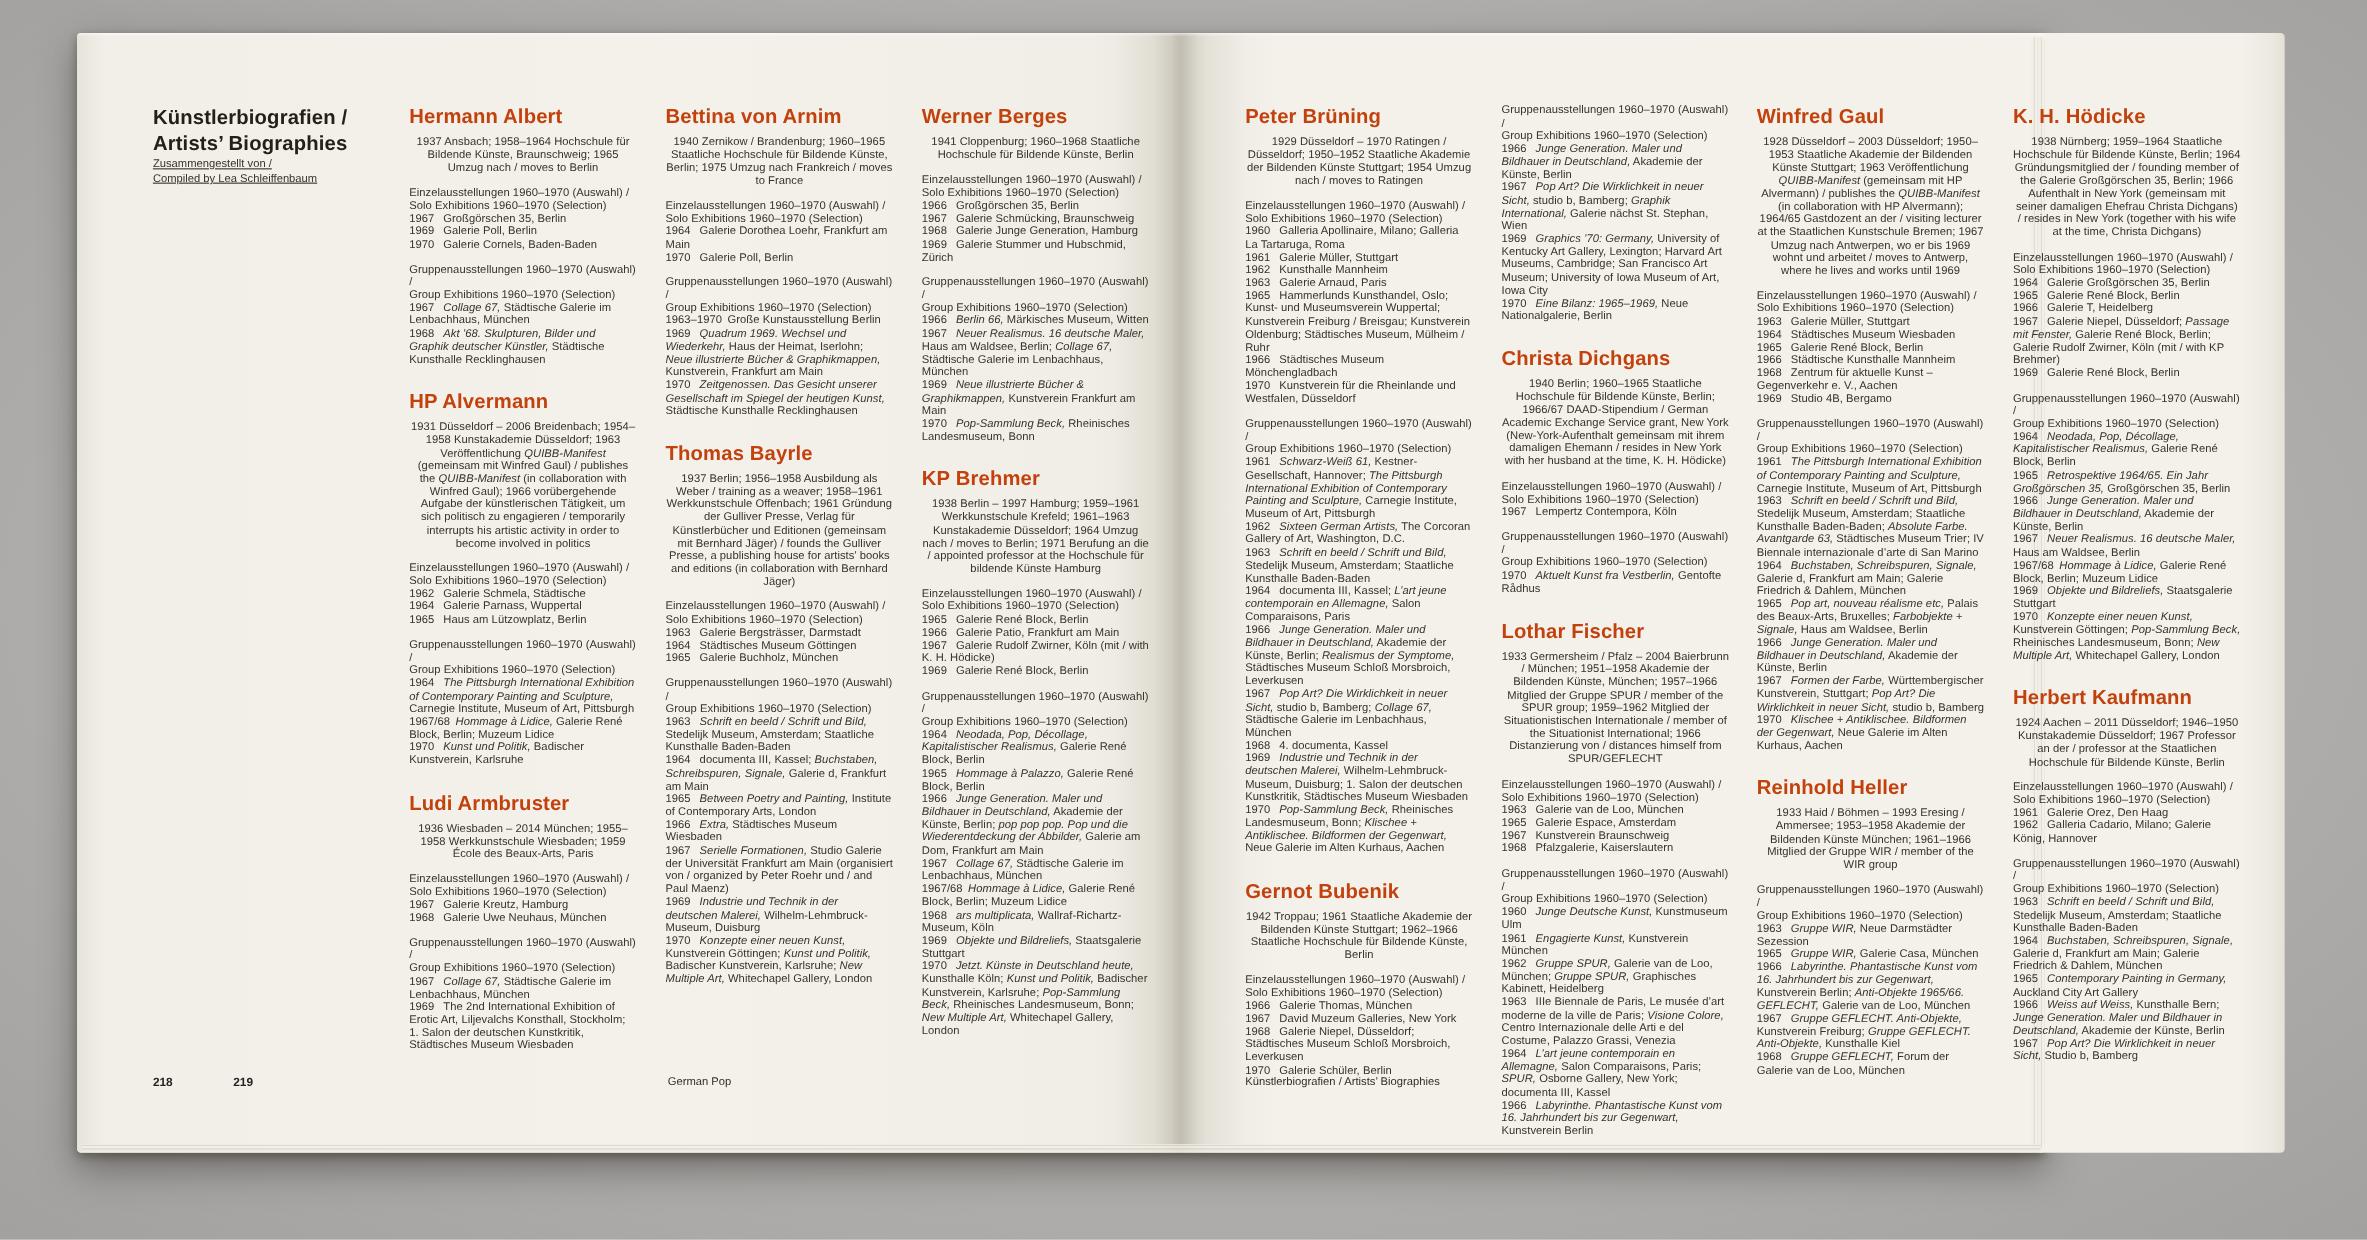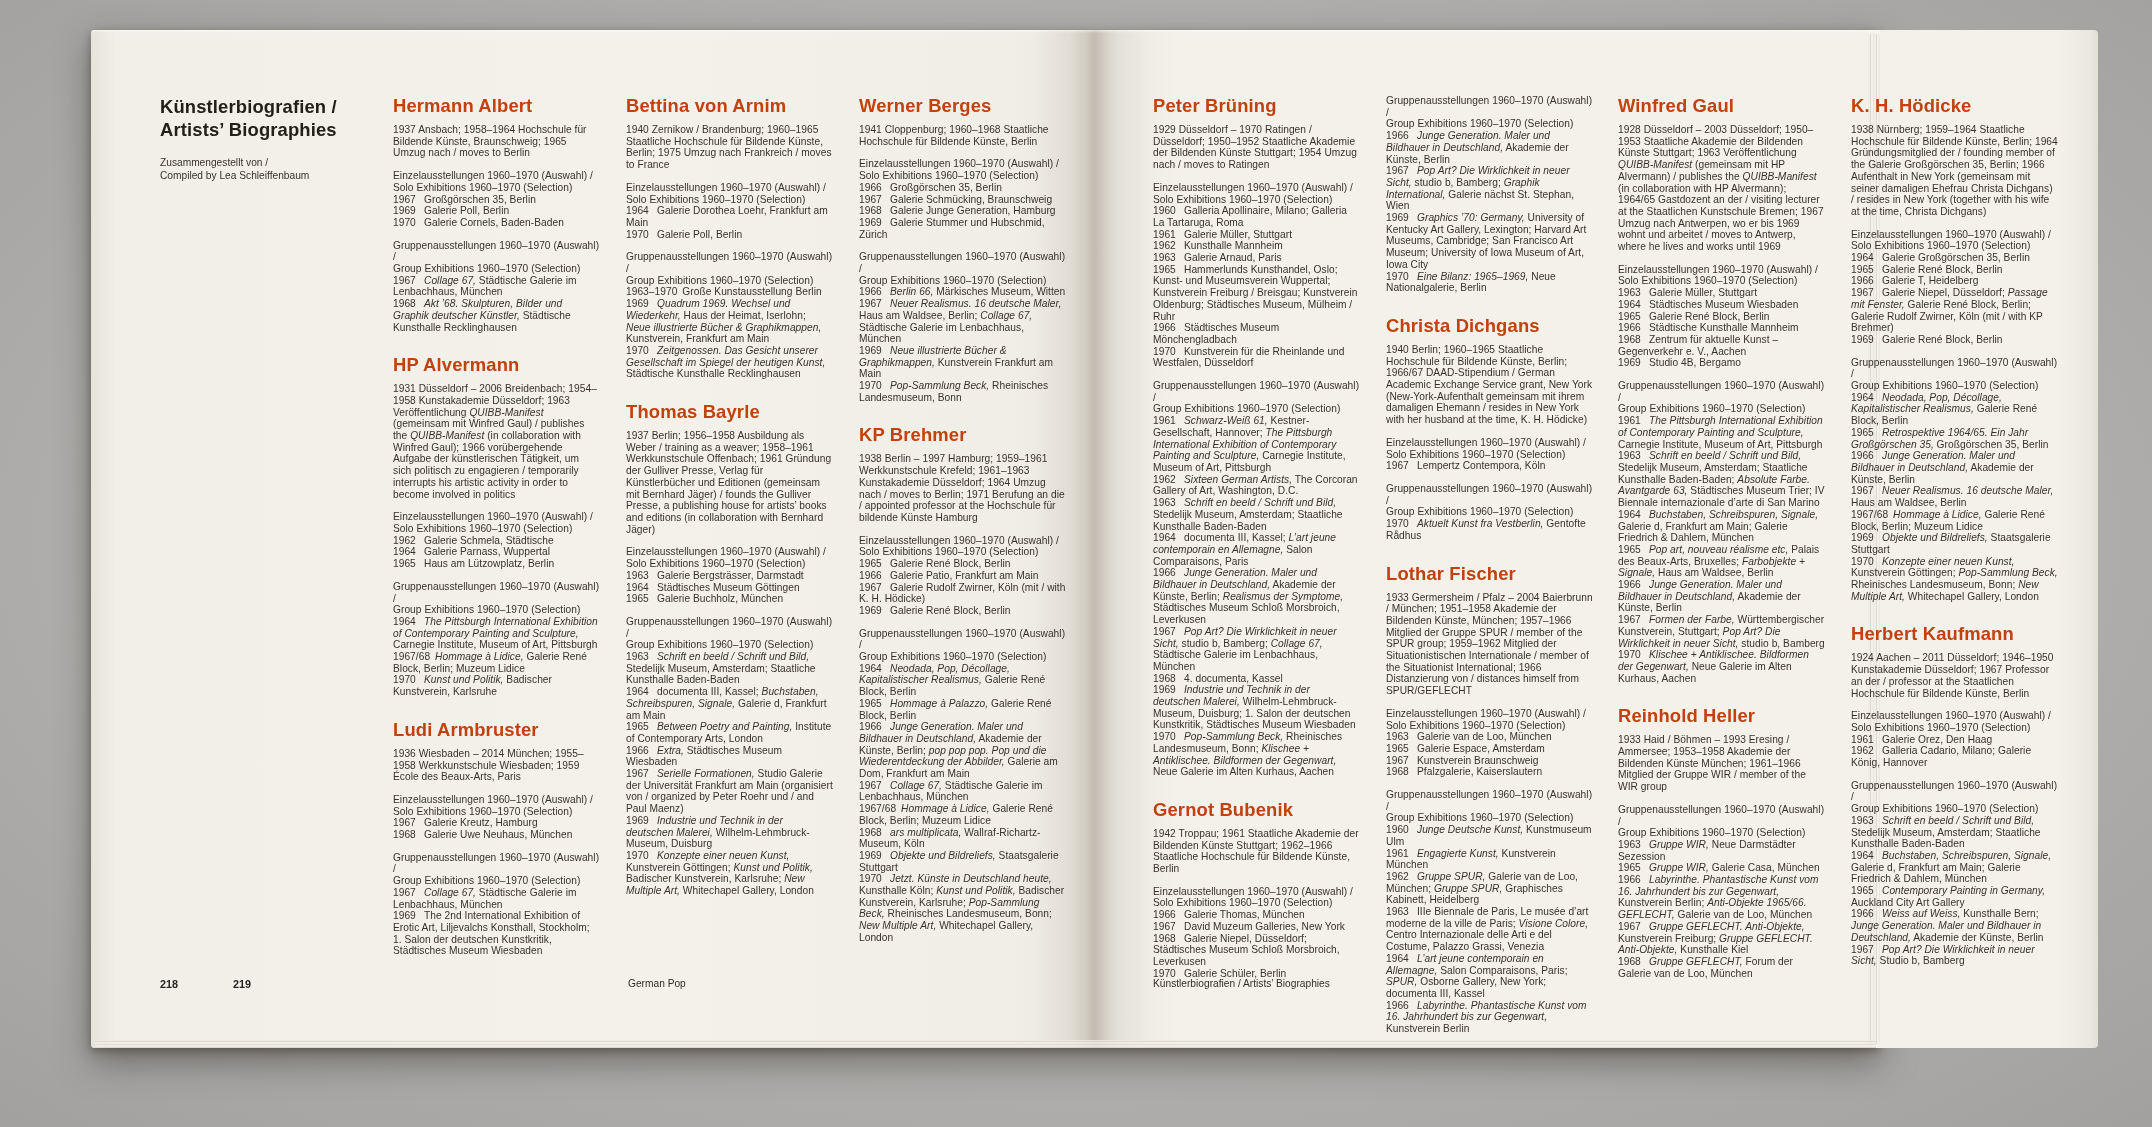--- a/index.html
+++ b/index.html
@@ -3,21 +3,21 @@
 <meta charset="utf-8">
 <title>Book spread</title>
 <style>
   html,body{margin:0;padding:0;}
   .stage{
     position:relative;width:2152px;height:1127px;overflow:hidden;
     background:radial-gradient(ellipse at 50% 48%, #bdbcba 0%, #b2b1af 55%, #a2a1a0 100%);
     font-family:"Liberation Sans","DejaVu Sans",sans-serif;
   }
   .book{
-    position:absolute;left:91px;top:30px;width:1789px;height:1018px;border-radius:4px;
+    position:absolute;left:70px;top:30px;width:1789px;height:1018px;border-radius:4px;
     background:#f1efe8;
     box-shadow:0 14px 34px rgba(55,50,43,.5), 0 3px 8px rgba(55,50,43,.45);
   }
   .page{position:absolute;top:0;height:100%;}
   .page-left{left:0;width:1003px;border-radius:4px 0 0 4px;
     background:linear-gradient(to right,#e6e3da 0%,#f1efe8 2.5%,#f3f1ea 55%,#f0eee7 92%,#e7e4da 99.2%,#ddd9ce 100%);}
   .page-right{left:1003px;width:1004px;border-radius:0 4px 4px 0;
     background:linear-gradient(to right,#ddd9ce 0%,#ebe9e0 1.6%,#f3f1ea 9%,#f3f1ea 96%,#ebe8df 99%,#e3e0d6 100%);}
   .gutter{position:absolute;left:943px;top:0;width:120px;height:100%;pointer-events:none;
     background:linear-gradient(to right,rgba(88,76,60,0) 0%,rgba(88,76,60,.06) 30%,rgba(88,76,60,.2) 49%,rgba(88,76,60,.2) 51%,rgba(88,76,60,.06) 70%,rgba(88,76,60,0) 100%);}
@@ -27,29 +27,29 @@
     background:repeating-linear-gradient(to top,#d8d4c9 0 1px,#eeece4 1px 3px,#e0dcd1 3px 4px,#f0eee7 4px 6px);opacity:.8;}
   .book::after{content:"";position:absolute;left:0;top:0;width:100%;height:3px;border-radius:4px 4px 0 0;
     background:linear-gradient(to bottom,rgba(255,255,255,.55),rgba(255,255,255,0));pointer-events:none;}
 
   
   .col{position:absolute;top:65px;width:207px;color:#37322b;font-size:10.2px;line-height:11.7px;letter-spacing:.04px;}
   .col-0{left:302px}.col-1{left:535px}.col-2{left:768px}
   .col-3{left:1062px}.col-4{left:1295px}.col-5{left:1527px}.col-6{left:1760px}
   .col > :first-child{margin-top:0 !important;}
   .artist-name{font-size:18.4px;line-height:21px;font-weight:700;color:#c2410c;letter-spacing:.15px;margin:21px 0 8px;}
-  .bio{margin:0 0 11px;}
+  .bio{margin:0 0 11px;text-align:center;}
   .sec-heading{margin:11px 0 0;}
   .row{margin:0;}
   .yr{display:inline-block;min-width:26px;margin-right:5px;}
   i{font-style:italic;}
 
   .page-header{position:absolute;left:69px;top:65px;width:215px;}
   .header-title{font-size:18.4px;line-height:23px;font-weight:700;color:#232019;letter-spacing:.15px;}
-  .header-compiled{margin-top:15px;font-size:10.2px;line-height:13px;color:#37322b;}
+  .header-compiled{margin-top:2px;font-size:10.2px;line-height:13px;color:#37322b;text-decoration:underline;}
 
   .footer{position:absolute;top:948px;font-size:10.2px;line-height:12px;color:#322d27;text-align:right;}
   .pn{font-weight:700;font-size:10.8px;color:#27231e;}
   .pn-218{left:69px}.pn-219{left:142px}
   .footer-left-label{left:537px}
   .footer-right-label{left:1062px}
 </style>
 </head>
 <body>
 

